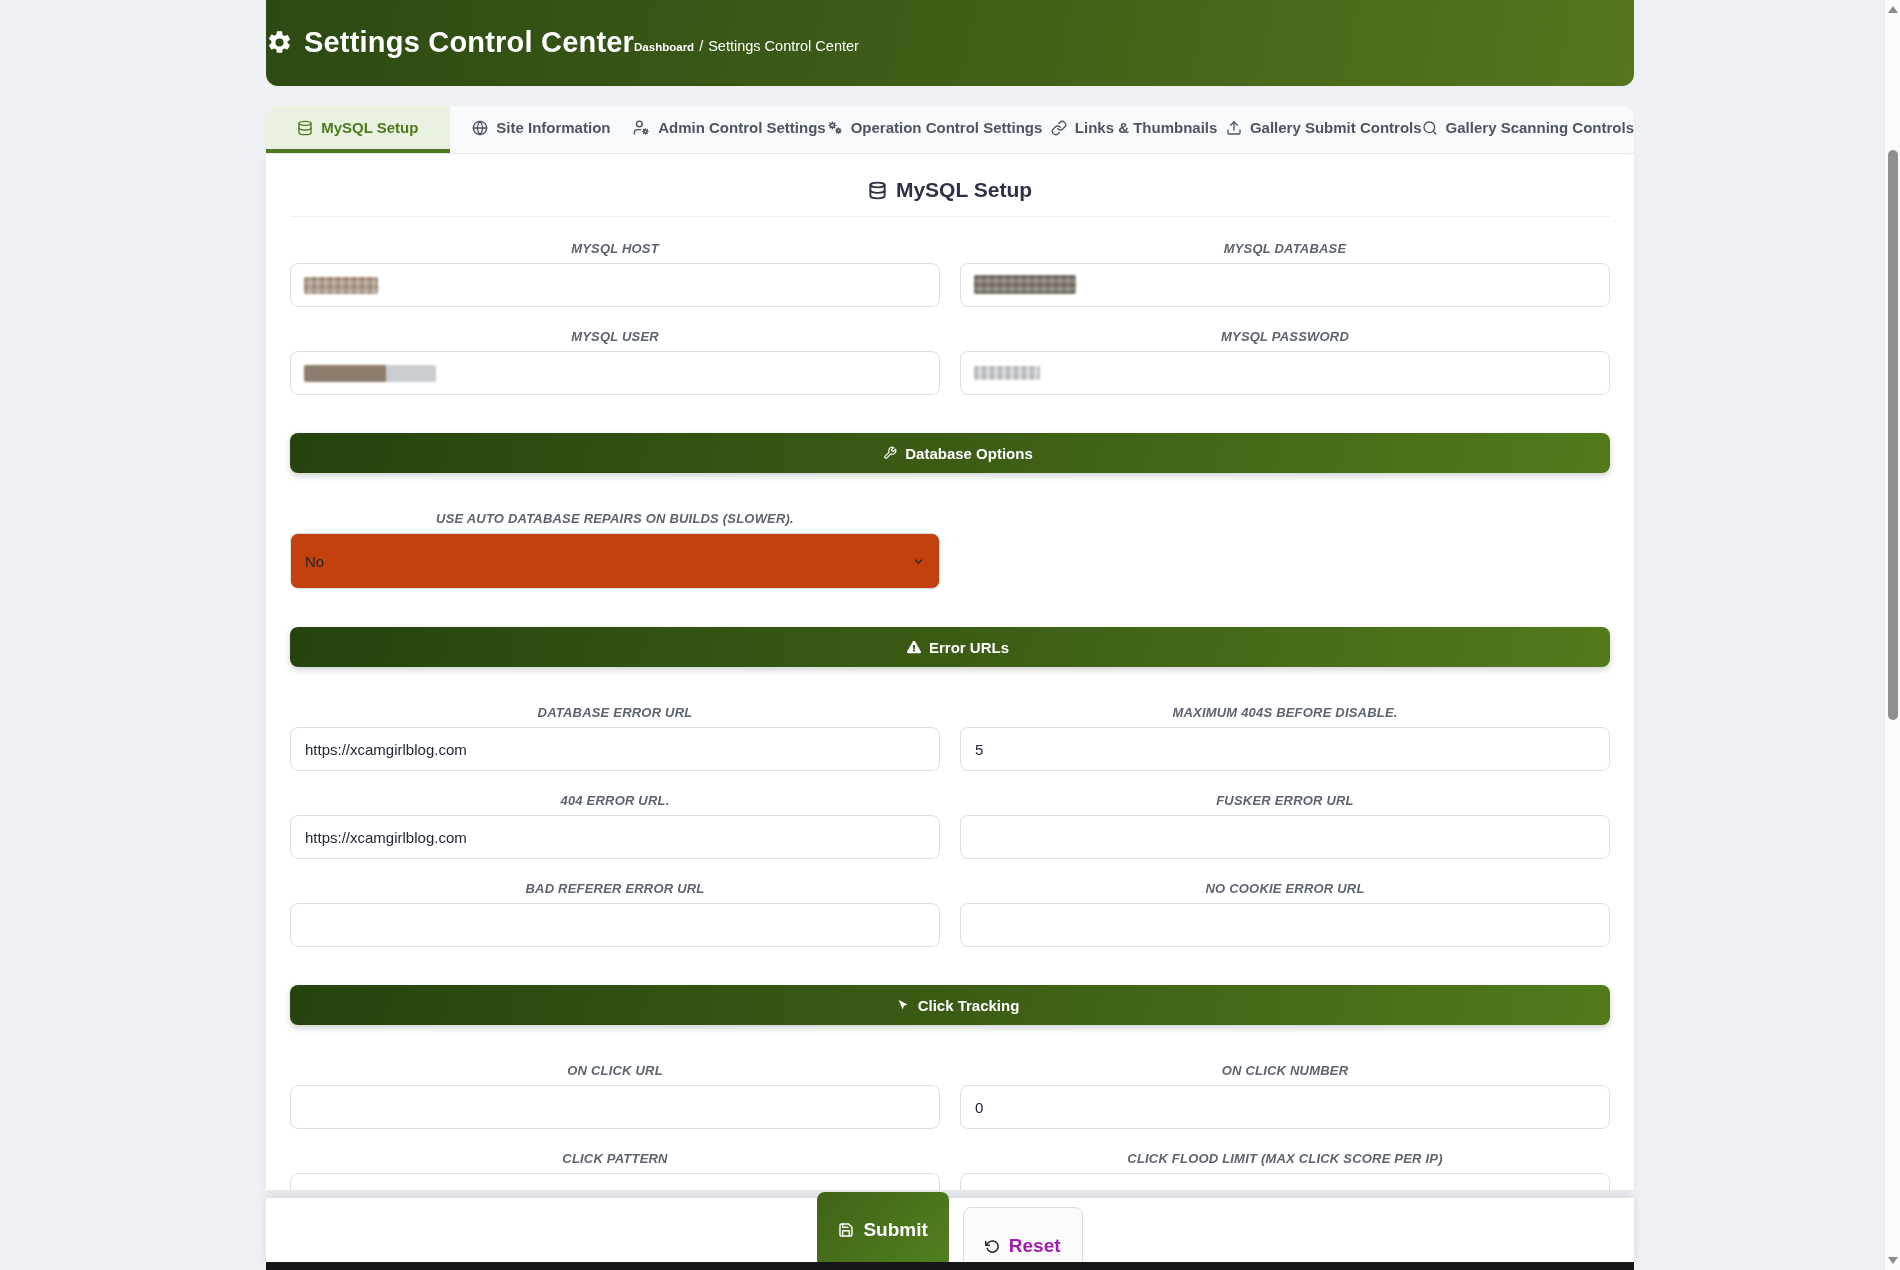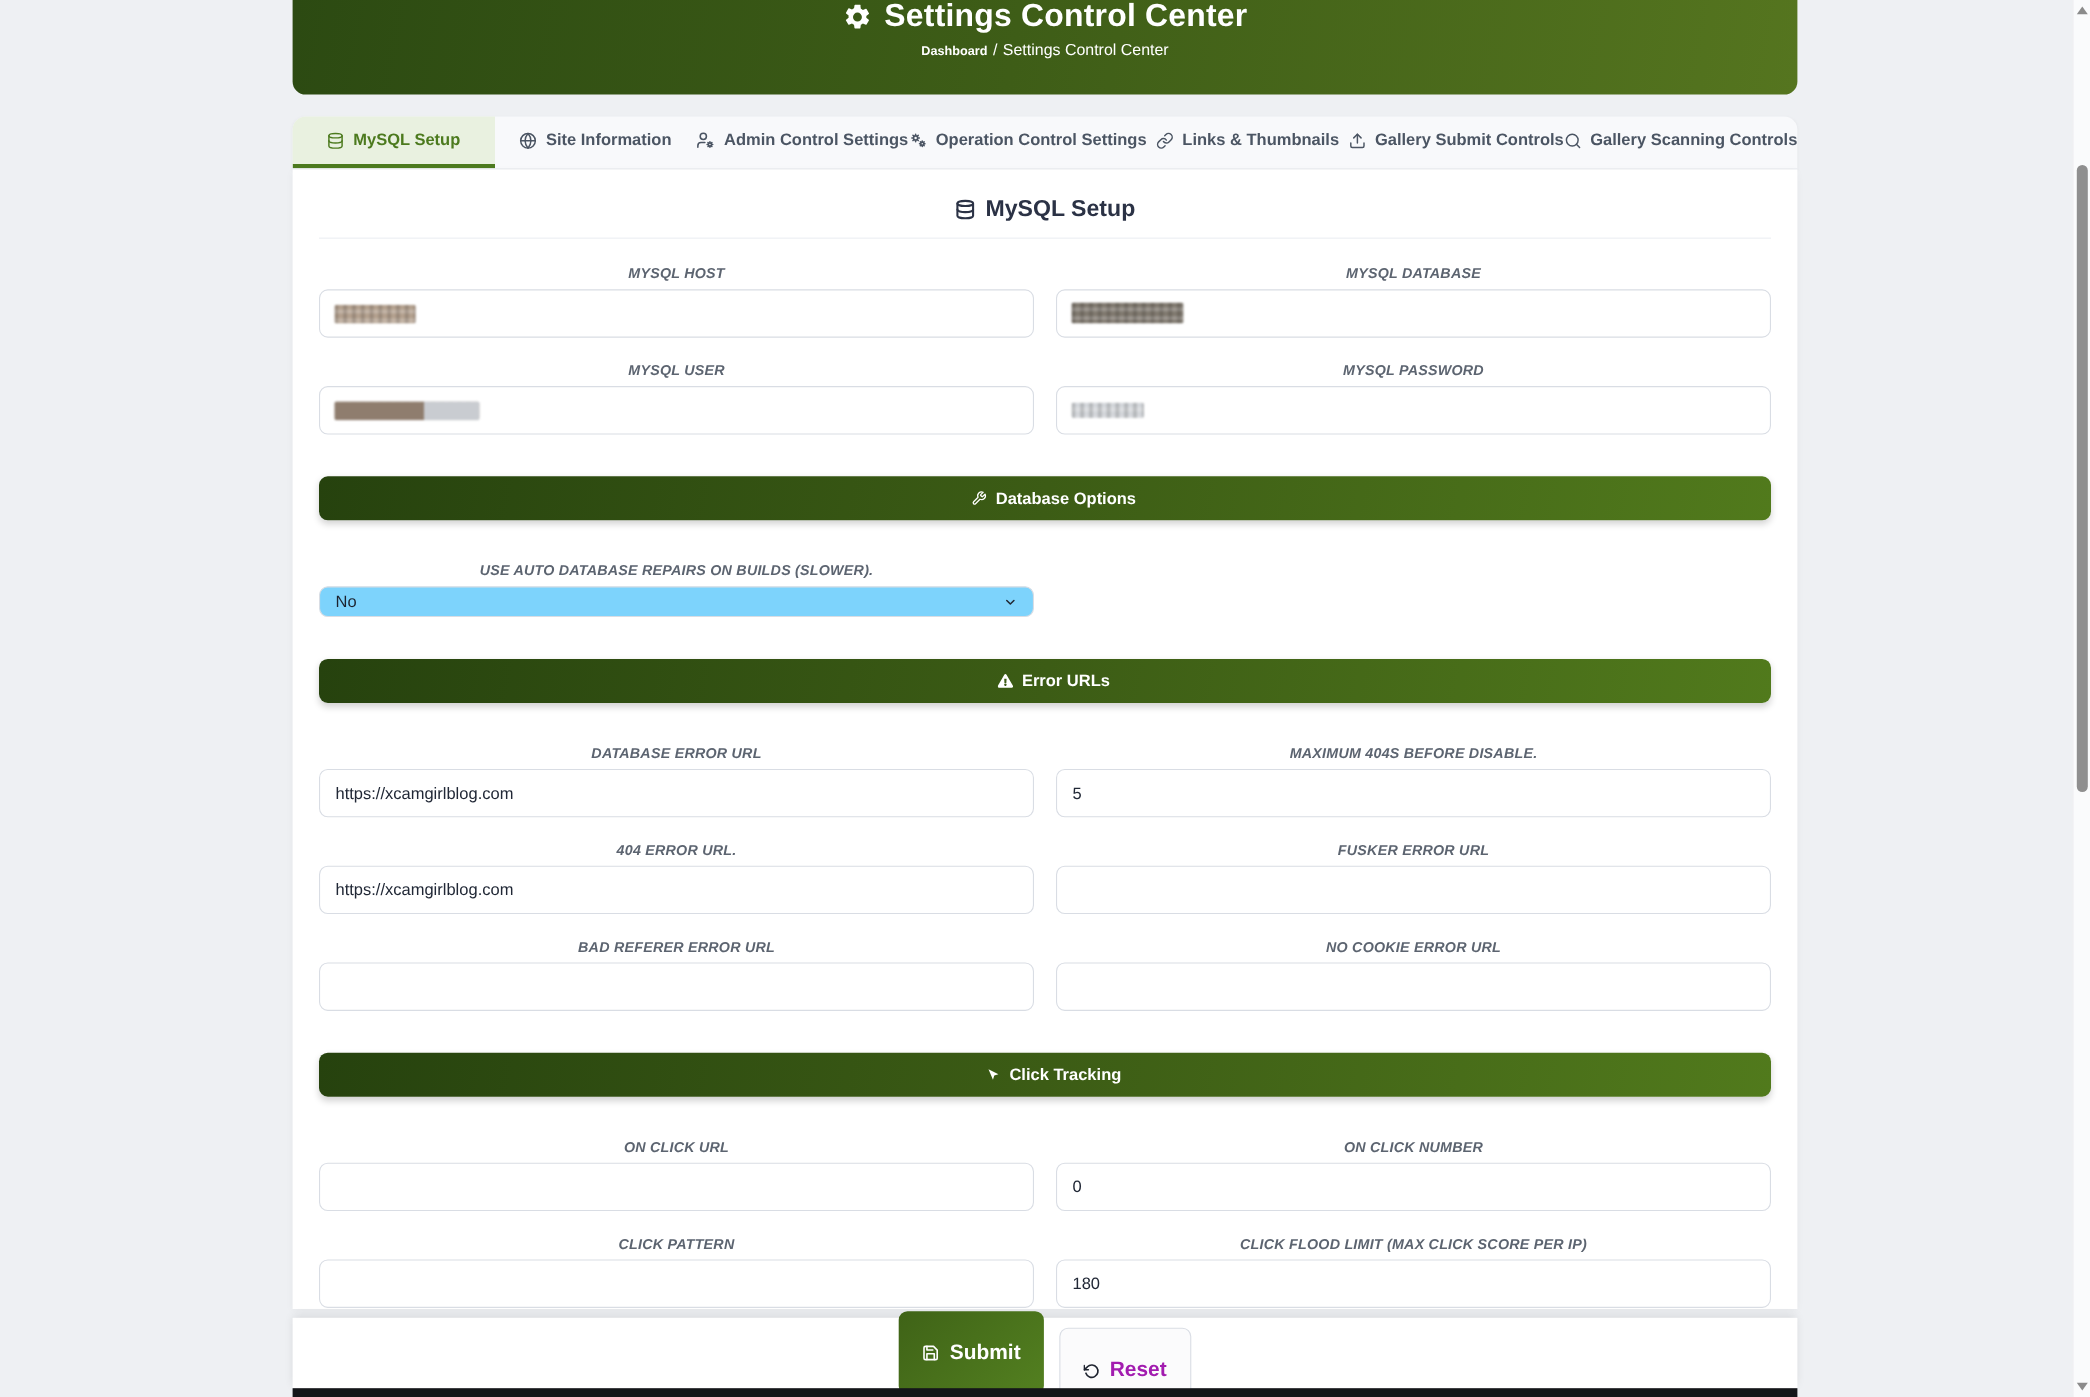--- a/index.html
+++ b/index.html
@@ -8,21 +8,21 @@
     background:#eef0f3;
     font-family:"Liberation Sans","DejaVu Sans",sans-serif;
     position:relative;
   }
   .page { position:absolute; left:266px; top:0; width:1368px; height:1270px; }
 
   
   .hero {
     height:86px; border-radius:0 0 12px 12px;
     background:linear-gradient(100deg,#2c4a12 0%,#3e5d17 48%,#55751f 100%);
-    color:#fff; display:flex; flex-direction:column; align-items:center;
+    color:#fff; display:flex; flex-direction:row; align-items:center;
   }
   .hero-title { margin-top:-1px; display:flex; align-items:center; gap:11px;
     font-size:29px; font-weight:bold; letter-spacing:.2px; }
   .hero-breadcrumb { margin-top:6px; font-size:14.5px; display:flex; align-items:baseline; gap:5px; }
   .hero-breadcrumb .root { font-size:11.5px; font-weight:bold; }
 
   
   .tabbar {
     margin-top:20px; height:48px; background:#f8f9fb;
     border-radius:12px 12px 0 0; display:flex;
@@ -76,21 +76,21 @@
   
   .section-bar {
     height:40px; border-radius:8px; margin:38px 0;
     background:linear-gradient(100deg,#26420e 0%,#3c5c15 50%,#517a1c 100%);
     color:#fff; display:flex; align-items:center; justify-content:center; gap:8px;
     font-size:15px; font-weight:bold; box-shadow:0 3px 7px rgba(0,0,0,.18);padding-left:16px;
   }
 
   
   .select {
-    height:28px; border:1px solid #d9dde4; border-radius:8px; background:#7dd3fc;
+    height:56px; border:1px solid #d9dde4; border-radius:8px; background:#c2410c;
     display:flex; align-items:center; justify-content:space-between; padding:0 14px;
     font-size:15px; color:#1c222e; cursor:pointer;
   }
 
   
   .footer {
     position:absolute; left:0; top:1198px; width:100%; height:64px; background:#fff;
     box-shadow:0 -2px 8px rgba(0,0,0,.10);
     display:flex; align-items:center; justify-content:center; gap:14px;
   }

